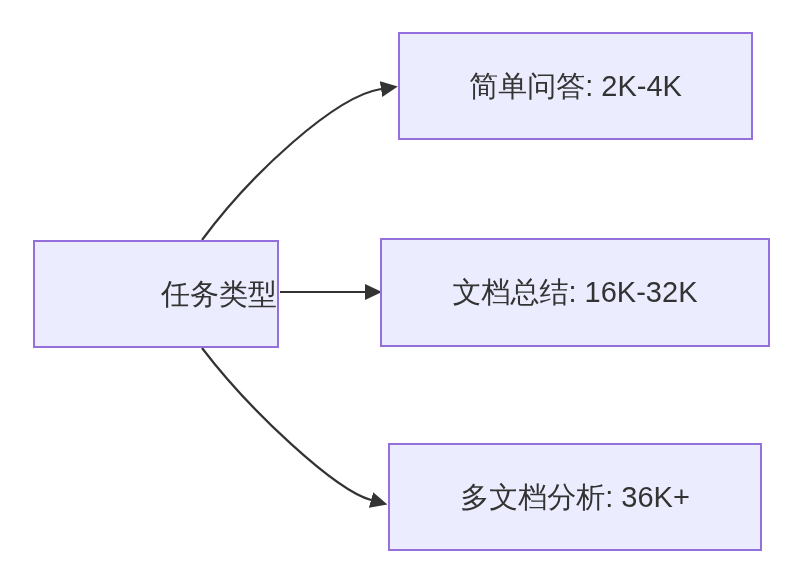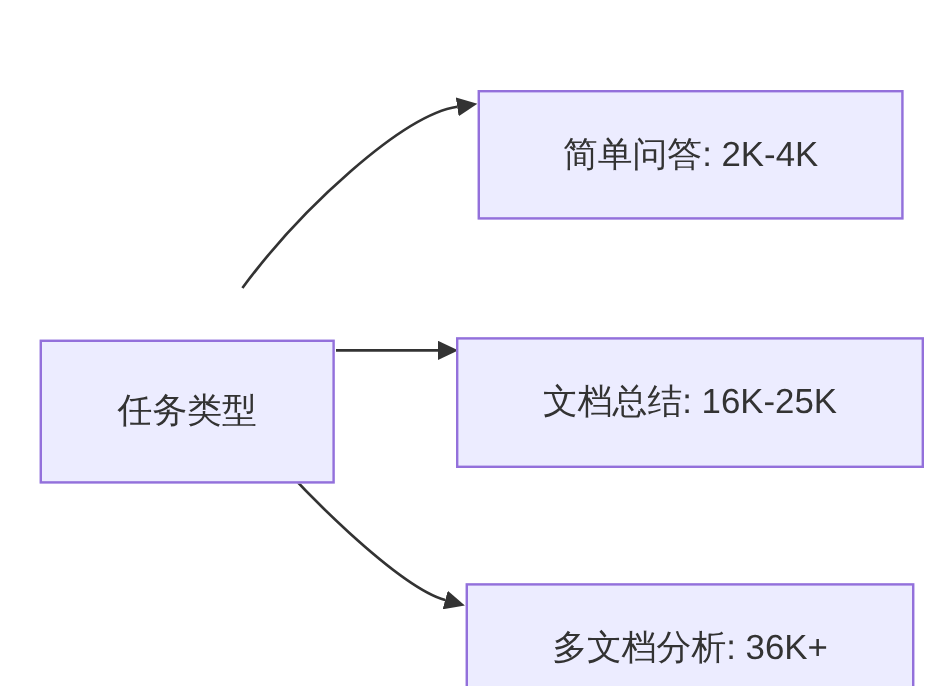--- a/index.html
+++ b/index.html
@@ -33,23 +33,22 @@
     box-sizing: border-box;
     background: #ECECFF;
     border: 2.6px solid #9370DB;
     display: flex;
     align-items: center;
     justify-content: center;
     color: #333333;
     font-size: 29px;
     line-height: 1.2;
     white-space: nowrap;
-    margin-top: 43px;
   }
-  .node-source   { left: 33px;  top: 240px; width: 246px; height: 120px; }
+  .node-source   { left: 33px;  top: 240px; width: 246px; height: 108px; justify-content: flex-end; }
   .node-target-0 { left: 398px; top: 32px;  width: 355px; height: 108px; }
   .node-target-1 { left: 380px; top: 238px; width: 390px; height: 109px; }
   .node-target-2 { left: 388px; top: 443px; width: 374px; height: 108px; }
 </style>
 </head>
 <body>
 
 <div class="canvas">
 
   <svg class="edge-layer" viewBox="0 0 787 572" xmlns="http://www.w3.org/2000/svg">
@@ -65,20 +64,20 @@
 
   <div class="node node-source">
     <span class="node-label">任务类型</span>
   </div>
 
   <div class="node node-target-0">
     <span class="node-label">简单问答: 2K-4K</span>
   </div>
 
   <div class="node node-target-1">
-    <span class="node-label">文档总结: 16K-25K</span>
+    <span class="node-label">文档总结: 16K-32K</span>
   </div>
 
   <div class="node node-target-2">
     <span class="node-label">多文档分析: 36K+</span>
   </div>
 
 </div>
 
 </body></html>

